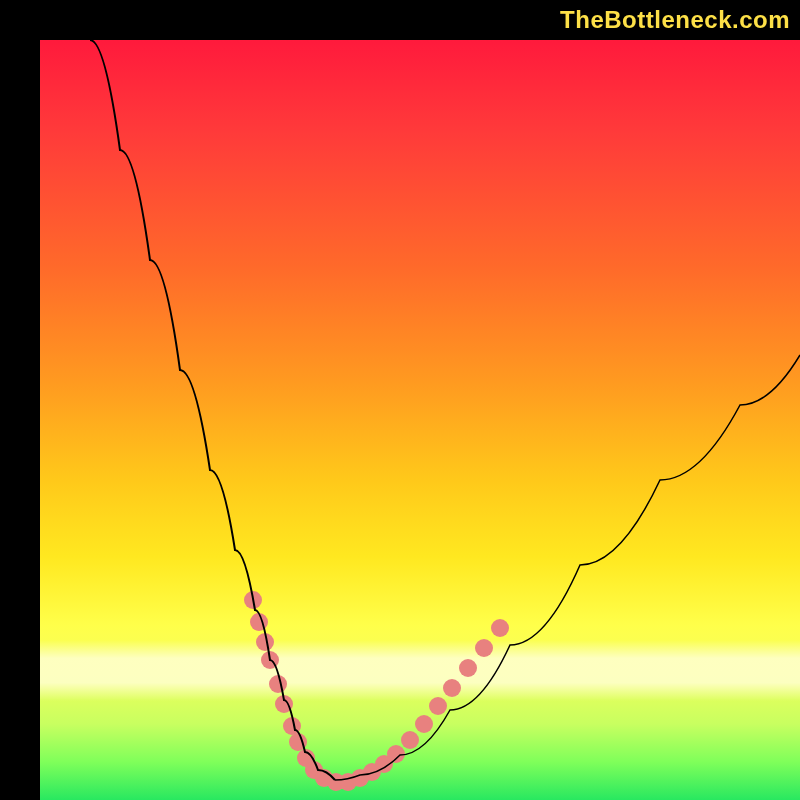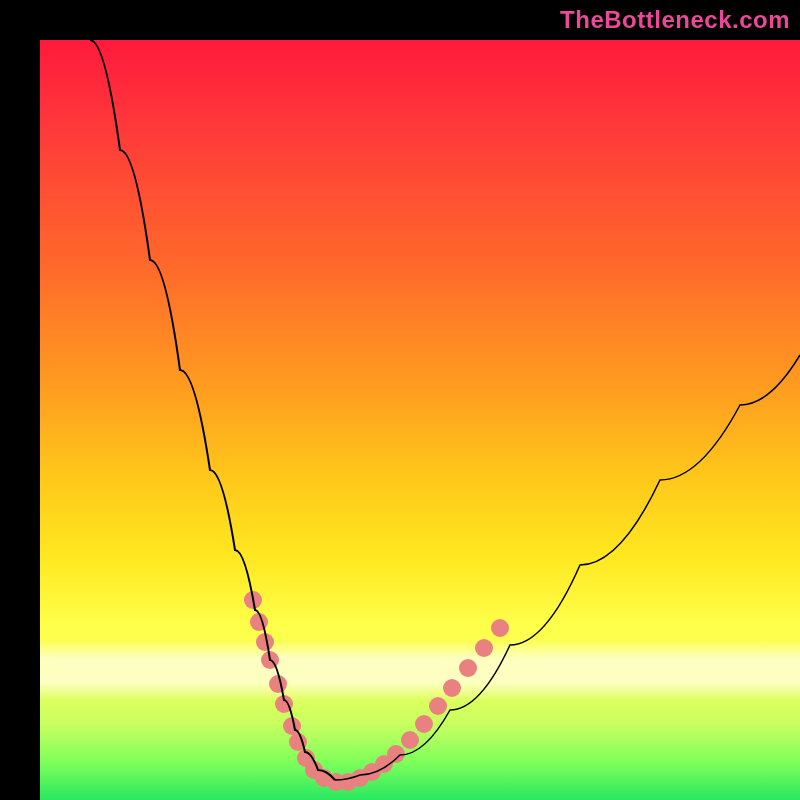--- a/index.html
+++ b/index.html
@@ -14,21 +14,21 @@
   .frame {
     position: relative;
     width: 800px;
     height: 800px;
     background: #000;
   }
   .watermark {
     position: absolute;
     top: 6px;
     right: 10px;
-    color: #ec4899;
+    color: #fde047;
     font-size: 24px;
     font-weight: 600;
     letter-spacing: 0.5px;
     z-index: 4;
     user-select: none;
   }
   .plot {
     position: absolute;
     left: 40px;
     top: 40px;

